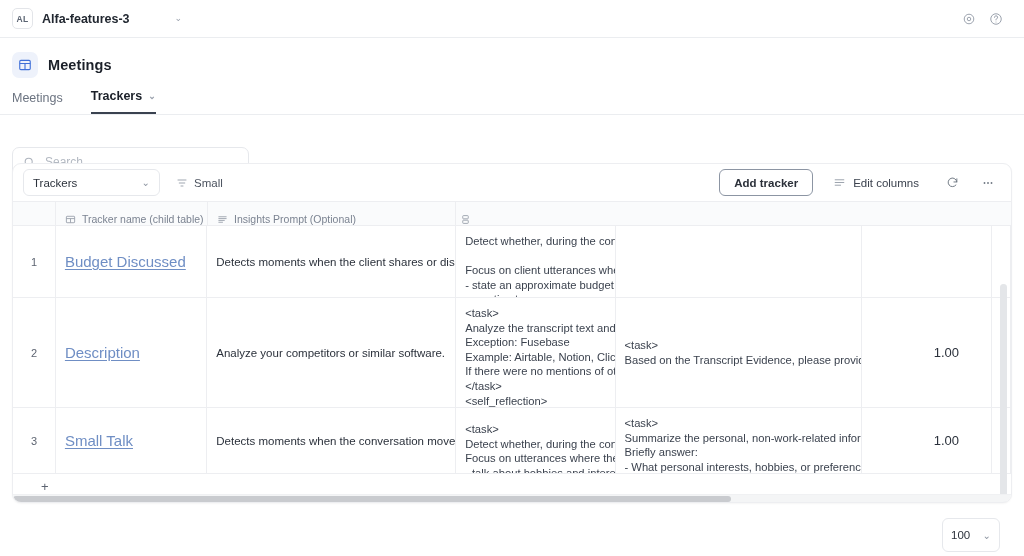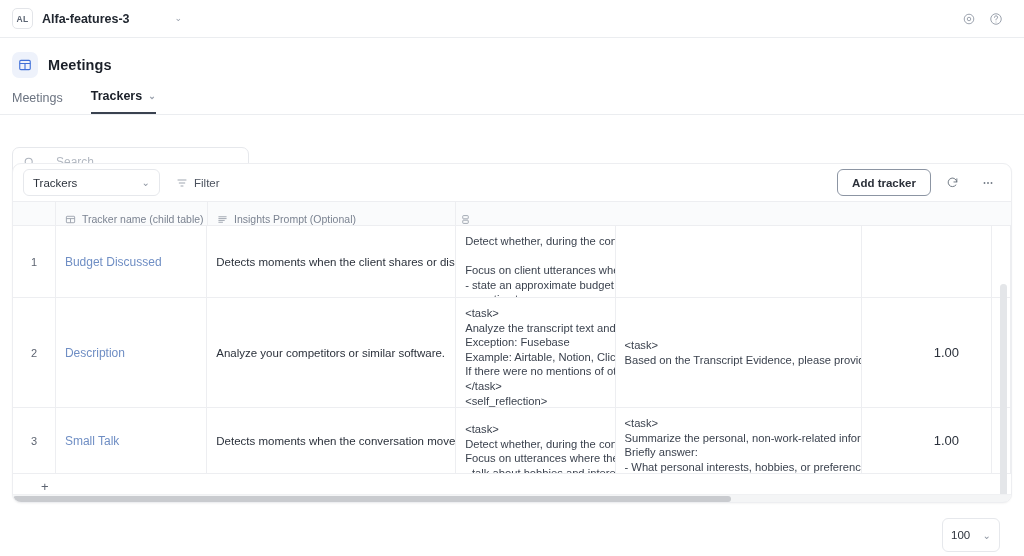--- a/index.html
+++ b/index.html
@@ -44,21 +44,21 @@
           border-bottom: 1px solid #ebedf0; }
   .tab { font-size: 12.5px; color:#6b7380; padding-bottom: 9px; cursor:pointer;
          display:flex; align-items:center; gap:6px; }
   .tab.active { color:#1b2029; font-weight:700; border-bottom: 2px solid #3a4250; }
   .tab .cv { color:#9aa1ad; font-size:9px; }
 
   
   .search-wrap { padding: 16px 0 0 12px; }
   .search-box {
     width: 237px; height: 30px; border: 1px solid #e6e8ec; border-radius: 7px;
-    display:flex; align-items:center; gap:20px; padding: 0 10px; background:#fff;
+    display:flex; align-items:center; gap:9px; padding: 0 10px; background:#fff;
   }
   .search-box input {
     border:none; outline:none; font-size:12px; color:#3a414d;
     font-family:"Liberation Sans", sans-serif; width:100%; background:transparent;
   }
   .search-box input::placeholder { color:#b3b9c2; }
 
   
   .card {
     position:absolute; left:12px; top:163px; width: 1000px; height: 340px;
@@ -117,21 +117,21 @@
     border-right:1px solid #edeef1; padding: 8px 9px;
     font-size: 11.5px; color:#2b313b; overflow:hidden;
     white-space: nowrap;
   }
   .gc.idx { display:flex; align-items:center; justify-content:center;
             font-size:11px; color:#5d6471; white-space:nowrap; }
   .gc.mid { display:flex; align-items:center; }
   .gc.right { display:flex; align-items:center; justify-content:flex-end;
               font-size:13px; color:#2b313b; padding-right: 32px; }
   .link {
-    color:#6f8ec4; font-size:12px; 
+    color:#6f8ec4; font-size:15px; text-decoration: underline;
     text-underline-offset: 2px; cursor:pointer;
   }
   .multiline {
     white-space: pre; line-height: 14.6px; font-size: 11.2px; color:#3b424e;
     overflow:hidden;
   }
   .r1 { height: 72px; }
   .r2 { height: 110px; }
   .r3 { height: 66px; }
 
@@ -239,27 +239,35 @@
       <div class="select-ctl">
         <span>Trackers</span>
         <span class="cv">⌄</span>
       </div>
       <div class="filter-btn">
         <span class="icn">
           <svg width="12" height="12" viewBox="0 0 24 24" fill="none" stroke="currentColor" stroke-width="1.9" stroke-linecap="round">
             <path d="M4 6h16M6.5 12h11M10 18h4"></path>
           </svg>
         </span>
-        <span>Filter</span>
+        <span>Small</span>
       </div>
 
       <div class="tb-spacer"></div>
 
       <div class="btn-outline">
         <span>Add tracker</span>
+      </div>
+      <div class="btn-plain">
+        <span class="icn">
+          <svg width="13" height="13" viewBox="0 0 24 24" fill="none" stroke="currentColor" stroke-width="1.8" stroke-linecap="round">
+            <path d="M4 7h16M4 12h16M4 17h10"></path>
+          </svg>
+        </span>
+        <span>Edit columns</span>
       </div>
       <div class="icon-btn">
         <svg width="13" height="13" viewBox="0 0 24 24" fill="none" stroke="currentColor" stroke-width="1.8" stroke-linecap="round">
           <path d="M20 11a8 8 0 1 0-1.6 5.6"></path>
             <path d="M20 5.2V11h-5.4"></path>
         </svg>
       </div>
       <div class="icon-btn">
         <svg width="14" height="14" viewBox="0 0 24 24" fill="currentColor">
           <circle cx="6" cy="12" r="1.6"></circle>

